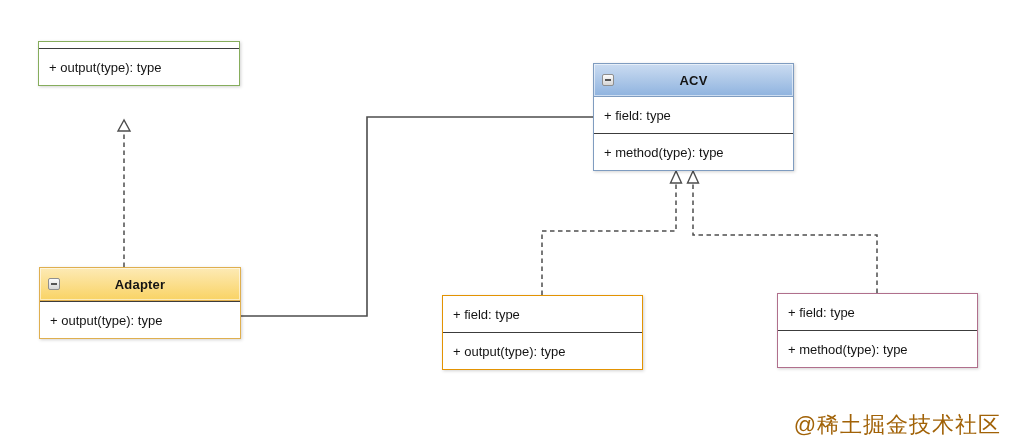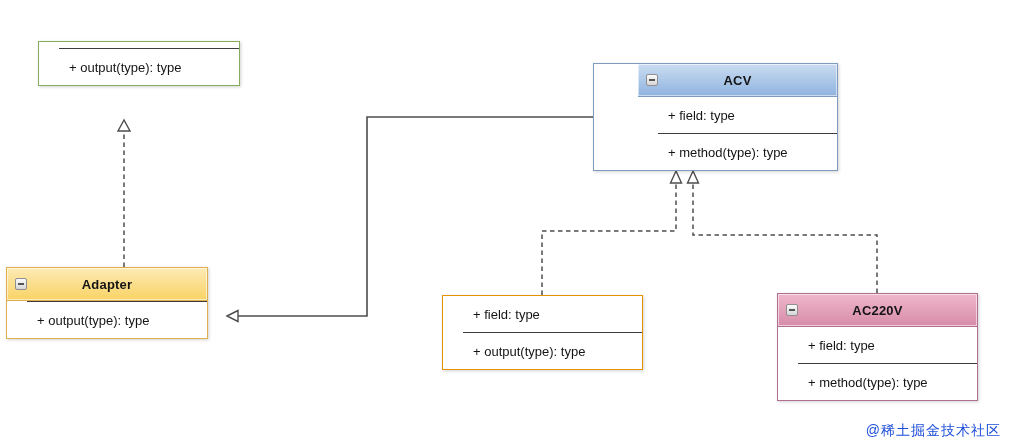--- a/index.html
+++ b/index.html
@@ -12,22 +12,22 @@
   }
   .connectors{position:absolute;left:0;top:0;width:1009px;height:444px;}
 
   .uml-class{
     position:absolute;
     border:1px solid var(--bd);
     background:#ffffff;
     box-shadow:1px 1px 3px rgba(0,0,0,0.18);
   }
   .pos-dc5v   {left:38px;  top:41px;  width:200px;}
-  .pos-acv    {left:593px; top:63px;  width:199px;padding-left:44px;}
-  .pos-adapter{left:6px;  top:267px; width:200px;}
+  .pos-acv    {left:593px; top:63px;  width:199px;}
+  .pos-adapter{left:39px;  top:267px; width:200px;}
   .pos-ac110v {left:442px; top:295px; width:199px;}
   .pos-ac220v {left:777px; top:293px; width:199px;}
 
   .hdr{
     position:relative;
     height:32px;
     display:flex;align-items:center;justify-content:center;
     background:linear-gradient(to bottom,var(--hd1),var(--hd2));
     border-bottom:1px solid var(--bd);
     box-shadow:inset 0 0 0 1px rgba(255,255,255,0.55);
@@ -47,30 +47,29 @@
     cursor:pointer;
   }
   .minus{width:6px;height:2px;background:#555;}
 
   .row{
     height:36px;
     display:flex;align-items:center;
     padding-left:10px;
     font-size:13px;color:#141414;
     background:#ffffff;
-    margin-left:20px;
   }
   .row.compact{height:6px;padding:0;}
   .row.methods{border-top:1px solid #3c3c3c;}
 
   .watermark{
     position:absolute;
     right:8px;bottom:4px;
-    font-size:14px;
-    color:#1d4ed8;
+    font-size:22px;
+    color:#a16207;
     letter-spacing:1px;
     user-select:none;
   }
 </style>
 </head>
 <body>
 
 <div class="canvas">
 
   <svg class="connectors" viewBox="0 0 1009 444" xmlns="http://www.w3.org/2000/svg">
@@ -135,26 +134,20 @@
   <div class="uml-class pos-ac110v" style="--hd1: #ffbe3d; --hd2: #ffa201; --bd: #e39302;">
     <div class="row fields">
       <span>+ field: type</span>
     </div>
     <div class="row methods">
       <span>+ output(type): type</span>
     </div>
   </div>
 
   <div class="uml-class pos-ac220v" style="--hd1: #efb7cb; --hd2: #d78ba8; --bd: #b06f8c;">
-    <div class="hdr">
-      <span class="min-icon">
-          <span class="minus"></span>
-        </span>
-      <span class="ttl">AC220V</span>
-    </div>
     <div class="row fields">
       <span>+ field: type</span>
     </div>
     <div class="row methods">
       <span>+ method(type): type</span>
     </div>
   </div>
 
   <div class="watermark">@稀土掘金技术社区</div>
 </div>

